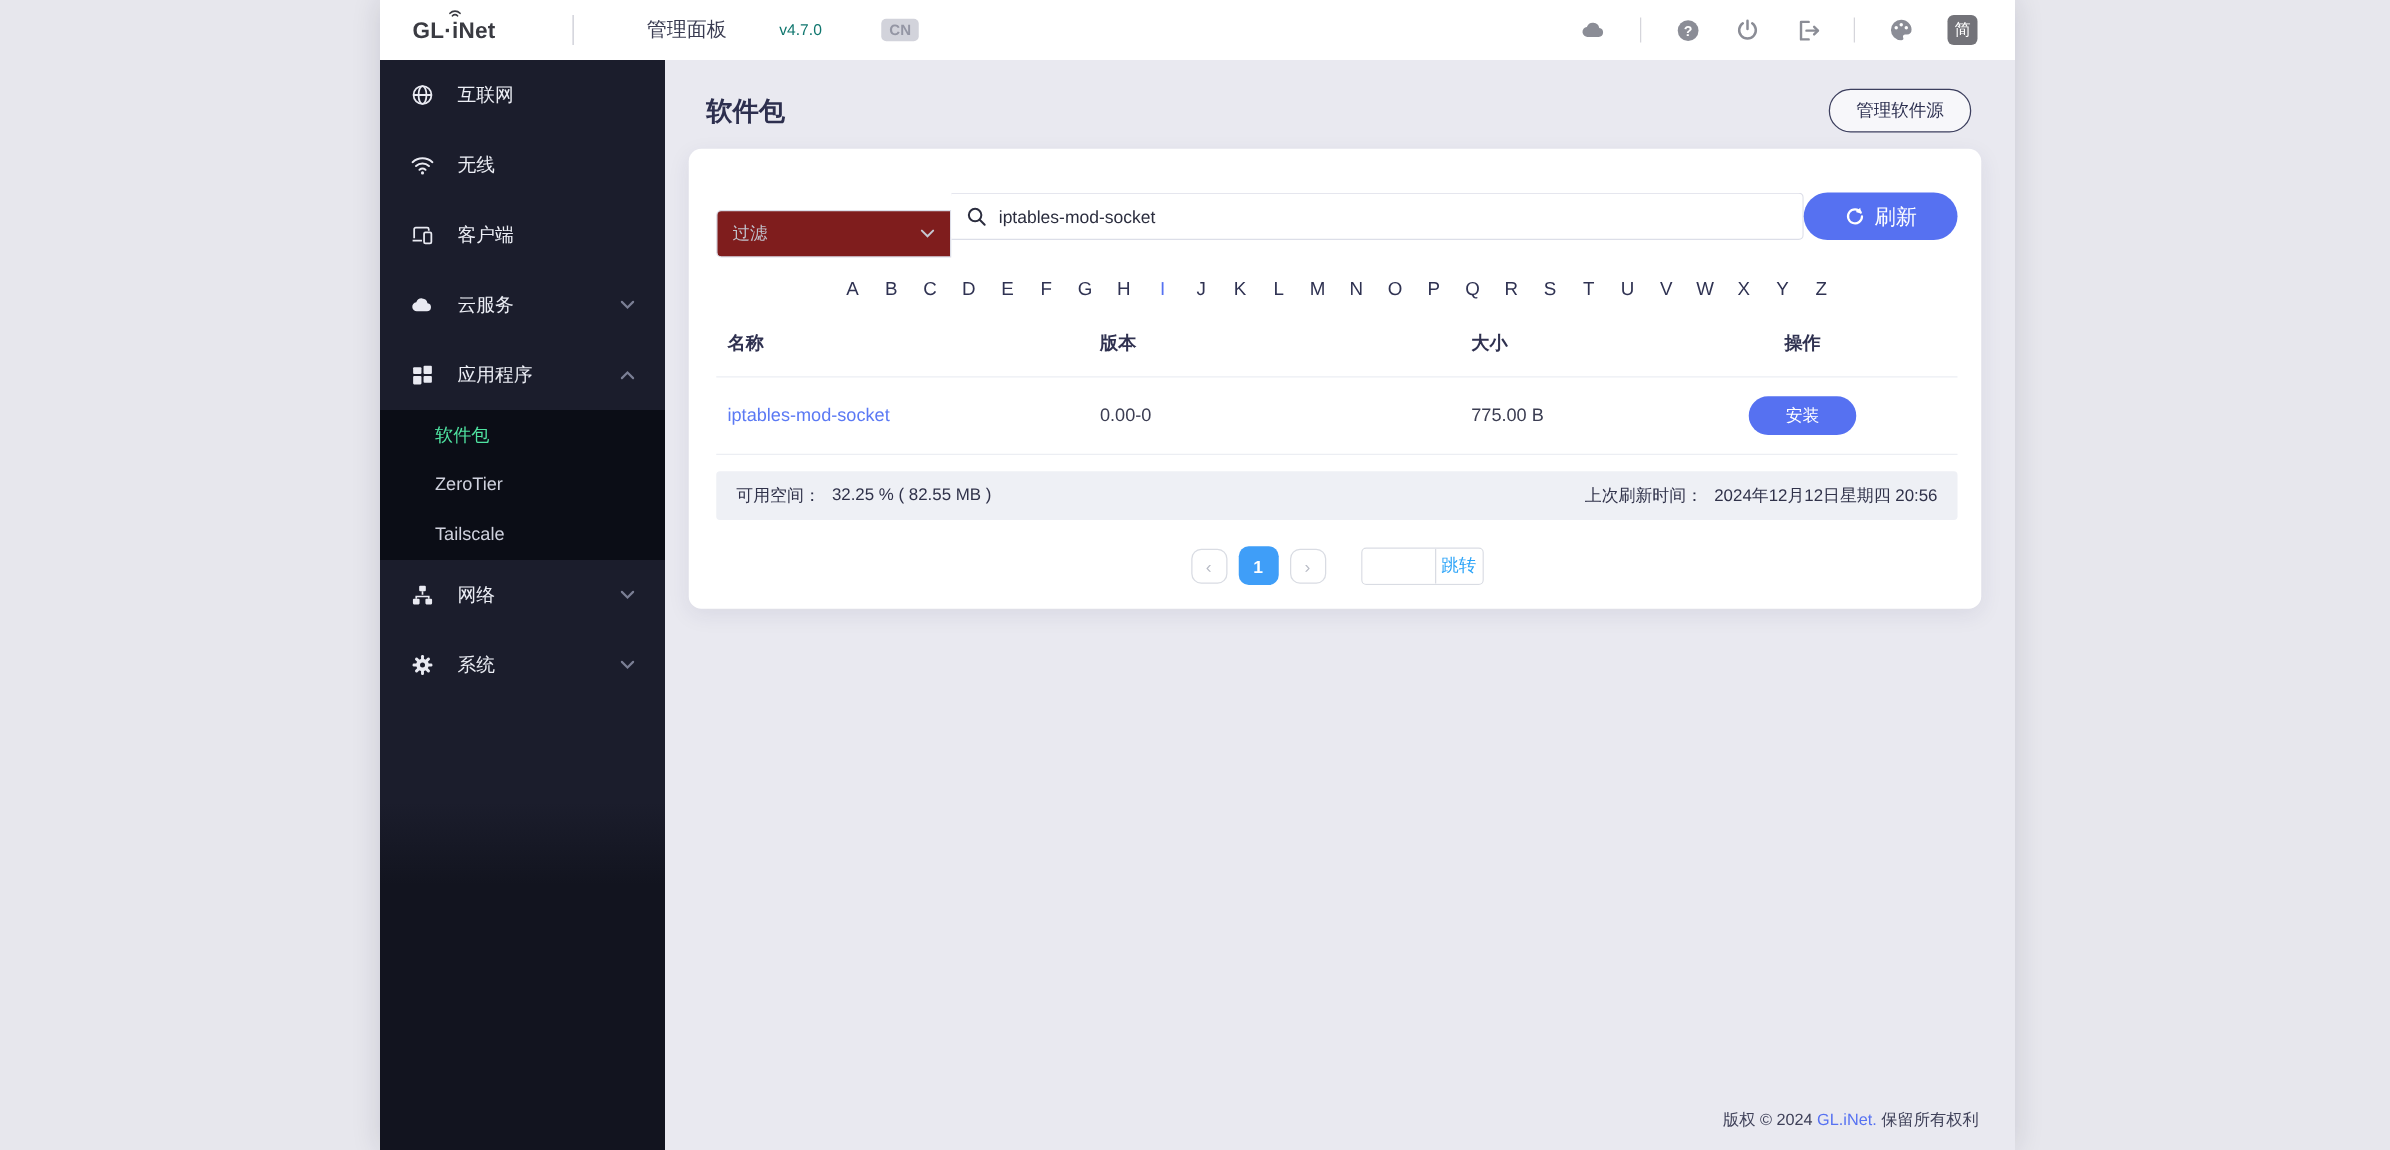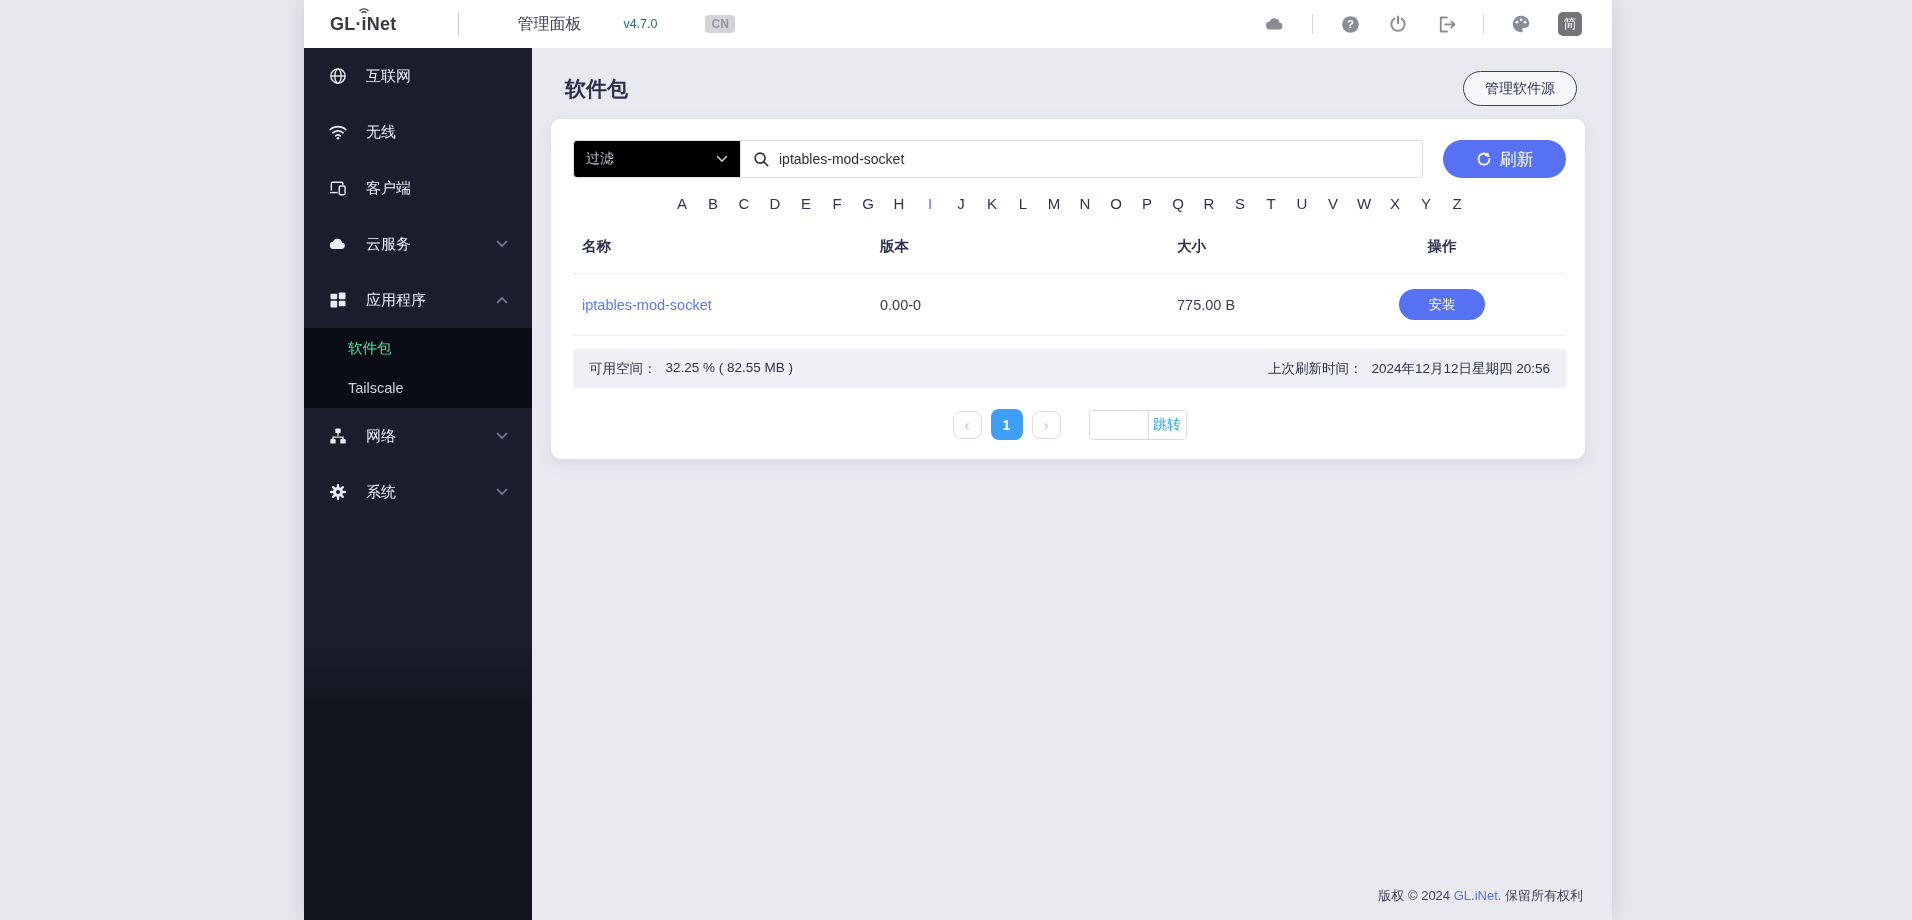--- a/index.html
+++ b/index.html
@@ -50,23 +50,23 @@
                margin:23px 8px 0 14px; height:35px; }
   .page-title { font-size:21px; font-weight:700; color:#2d2f4e; }
   .ghost-btn { height:35px; padding:0 21px; border:1px solid #3c3f5e; border-radius:18px;
                background:#f7f7fa; color:#2d3050; font-size:14px; display:flex;
                align-items:center; cursor:pointer; }
 
   
   .card { margin-top:13px; background:#fff; border-radius:10px;
           box-shadow:0 5px 18px rgba(40,40,90,.08); padding:21px 19px 19px 22px; }
   .toolbar { display:flex; align-items:center; }
-  .filter-select { width:168px; height:38px; border:1px solid #dcdee8; border-radius:4px 0 0 4px;
+  .filter-select { width:188px; height:38px; border:1px solid #dcdee8; border-radius:4px 0 0 4px;
                    display:flex; align-items:center; justify-content:space-between;
-                   padding:0 12px; cursor:pointer; background:#000000; }
+                   padding:0 12px; cursor:pointer; background:#7f1d1d;margin-top:28px; }
   .filter-ph { color:#c0c2cc; font-size:14px; }
   .search-box { width:682px; height:38px; border:1px solid #dcdee8; border-left:none;
                 border-radius:0 4px 4px 0; display:flex; align-items:center; padding:0 12px; background:#fff; }
   .search-box input { border:none; outline:none; flex:1; font-size:14px; color:#2b2d3e;
                       font-family:inherit; background:transparent; margin-left:9px; }
   .primary-btn { margin-left:auto; width:123px; height:38px; border:none; border-radius:19px;
                  background:#5671f1; color:#fff; font-size:17px; display:flex; gap:8px;
                  align-items:center; justify-content:center; cursor:pointer; font-family:inherit; }
 
   .alphabet { margin-top:17px; display:flex; justify-content:center; }
@@ -224,20 +224,21 @@
         <span class="nav-label">应用程序</span>
         <span class="chev">
           <svg width="12" height="8" viewBox="0 0 12 8" fill="none" stroke="#7b7f95" stroke-width="1.7" stroke-linecap="round">
               <path d="m1.5 6.5 4.5-4.5 4.5 4.5"></path>
             </svg>
         </span>
       </div>
 
       <div class="submenu">
         <div class="sub-item active">软件包</div>
+        <div class="sub-item">ZeroTier</div>
         <div class="sub-item">Tailscale</div>
       </div>
 
       <div class="nav-item">
         <span class="icon">
           <svg width="20" height="20" viewBox="0 0 24 24">
               <g fill="#e9eaf2">
                 <rect x="8.8" y="3" width="6.4" height="5.4" rx="1"></rect>
                 <rect x="2.8" y="15.6" width="6.4" height="5.4" rx="1"></rect>
                 <rect x="14.8" y="15.6" width="6.4" height="5.4" rx="1"></rect>

